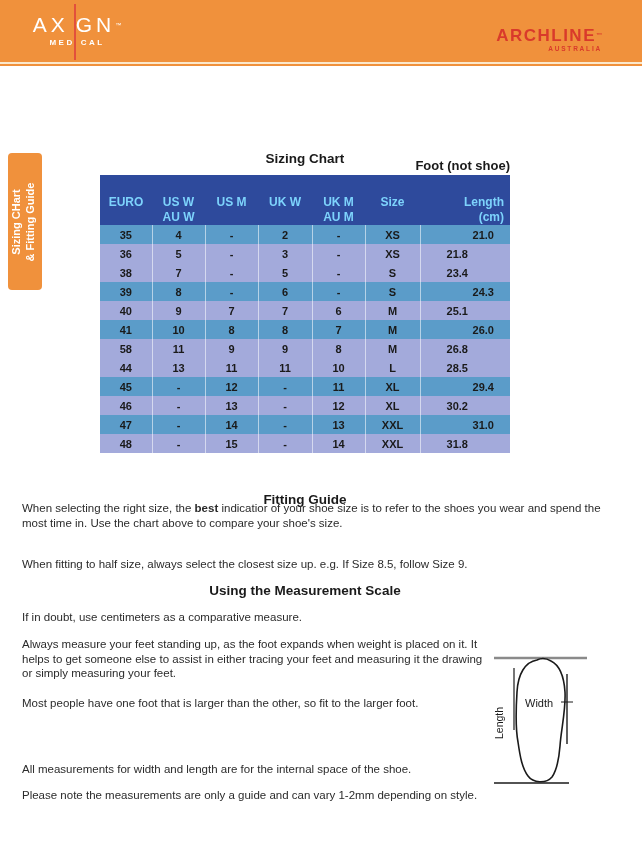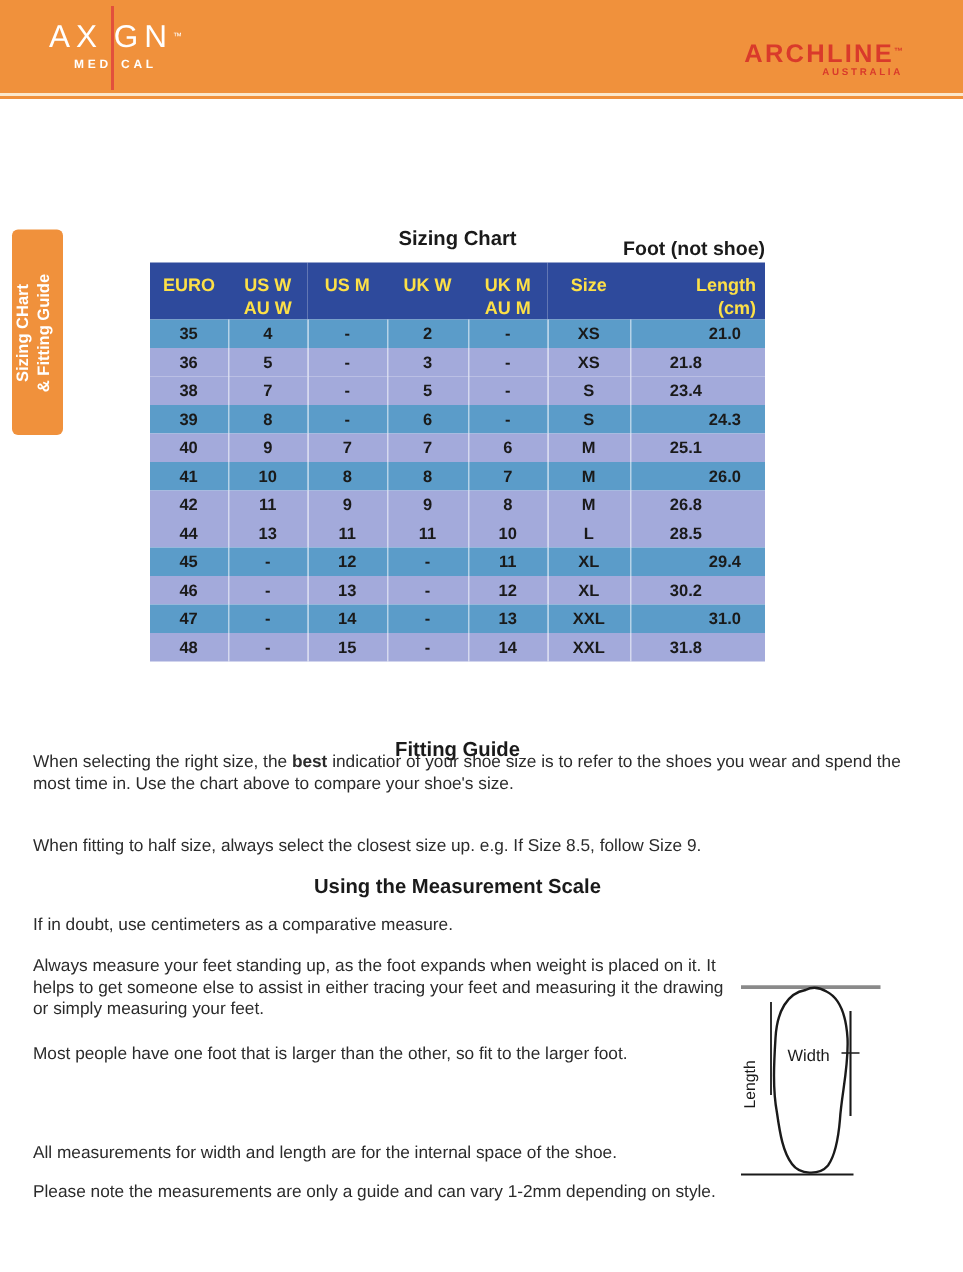--- a/index.html
+++ b/index.html
@@ -36,22 +36,22 @@
 
   
   .chart-title { position:absolute; top:151px; left:100px; width:410px; text-align:center;
                  font-size:13.5px; font-weight:700; color:#1a1a1a; }
   .foot-note   { position:absolute; top:158px; left:360px; width:150px; text-align:right;
                  font-size:13px; font-weight:700; color:#1a1a1a; }
 
   
   .size-table { position:absolute; top:175px; left:100px; width:410px;
                 border-collapse:collapse; table-layout:fixed; }
-  .size-table th { background:#2E4A9C; color:#fde047; font-size:12px; font-weight:700;
-                   vertical-align:top; padding-top:8px; height:36px; text-align:center; }
+  .size-table th { background:#2E4A9C; color:#7dd3fc; font-size:12px; font-weight:700;
+                   vertical-align:top; padding-top:20px; height:36px; text-align:center; }
   .size-table th div { line-height:15px; }
   .size-table td { height:19px; font-size:11px; font-weight:700; color:#1a1a1a;
                    text-align:center; border-right:1px solid rgba(255,255,255,0.55); }
   .size-table td:last-child { border-right:none; }
   .size-table tr.even td { background:#5B9CC9; }
   .size-table tr.odd  td { background:#A3AADB;text-align:center; }
   .col0{width:52px}.col1{width:53px}.col2{width:53px}.col3{width:54px}.col4{width:53px}.col5{width:55px}.col6{width:90px}
   th.col6 div { text-align:right; padding-right:6px; }
   td.col6 { text-align:right; padding-right:16px; }
 
@@ -176,21 +176,21 @@
         <tr class="even">
           <td class="col0">41</td>
           <td class="col1">10</td>
           <td class="col2">8</td>
           <td class="col3">8</td>
           <td class="col4">7</td>
           <td class="col5">M</td>
           <td class="col6">26.0</td>
         </tr>
         <tr class="odd">
-          <td class="col0">42</td>
+          <td class="col0">58</td>
           <td class="col1">11</td>
           <td class="col2">9</td>
           <td class="col3">9</td>
           <td class="col4">8</td>
           <td class="col5">M</td>
           <td class="col6">26.8</td>
         </tr>
         <tr class="odd">
           <td class="col0">44</td>
           <td class="col1">13</td>

